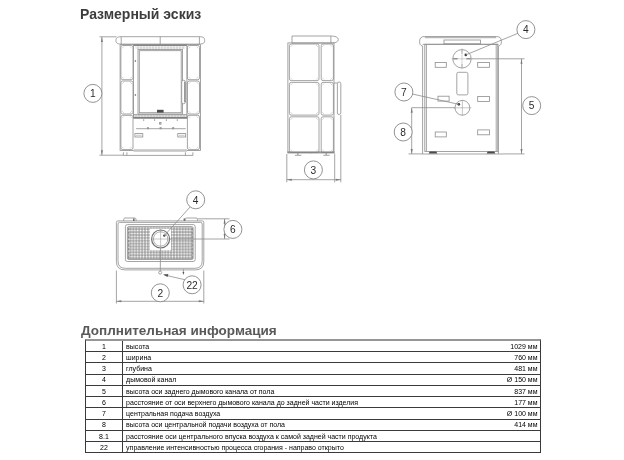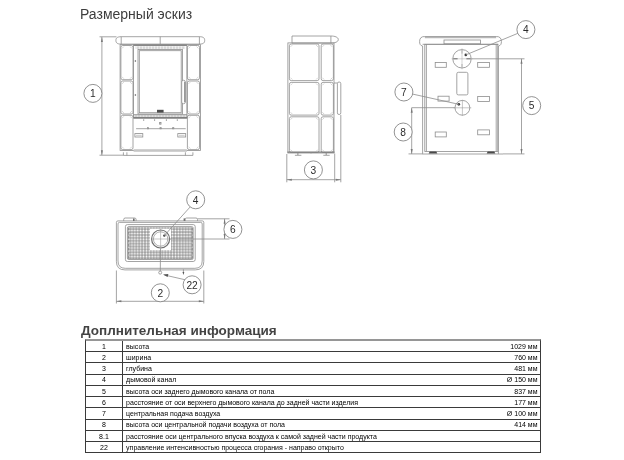--- a/index.html
+++ b/index.html
@@ -1,18 +1,18 @@
 <!DOCTYPE html>
 <html><head><meta charset="utf-8">
 <style>
 html,body{margin:0;padding:0;background:#fff;}
 html{filter:grayscale(1);}
 body{width:624px;height:460px;position:relative;font-family:"Liberation Sans",sans-serif;overflow:hidden;opacity:0.999;}
-.t1{position:absolute;left:80px;top:6px;font-size:14px;font-weight:normal;color:#b91c1c;}
-.t2{position:absolute;left:81px;top:322.5px;font-size:13.5px;font-weight:bold;color:#14532d;}
+.t1{position:absolute;left:80px;top:6px;font-size:14px;font-weight:bold;color:#b91c1c;}
+.t2{position:absolute;left:81px;top:322.5px;font-size:13.5px;font-weight:bold;color:#c2410c;}
 svg{position:absolute;left:0;top:0;}
 .tbl{position:absolute;left:85.3px;top:338.9px;width:454.2px;border:1px solid #3a3a3a;border-top:2px solid #969696;border-bottom:none;font-size:7px;color:#000;}
 .row{display:flex;height:10.25px;border-bottom:1px solid #3a3a3a;align-items:center;}
 .c1{width:35.3px;text-align:center;border-right:1px solid #3a3a3a;align-self:stretch;display:flex;align-items:center;justify-content:center;flex:none;}
 .c2{flex:1;padding-left:3.5px;white-space:nowrap;}
 .c3{padding-right:3px;white-space:nowrap;}
 </style></head>
 <body>
 <div class="t1">Размерный эскиз</div>
 <svg width="624" height="460" viewBox="0 0 624 460">

